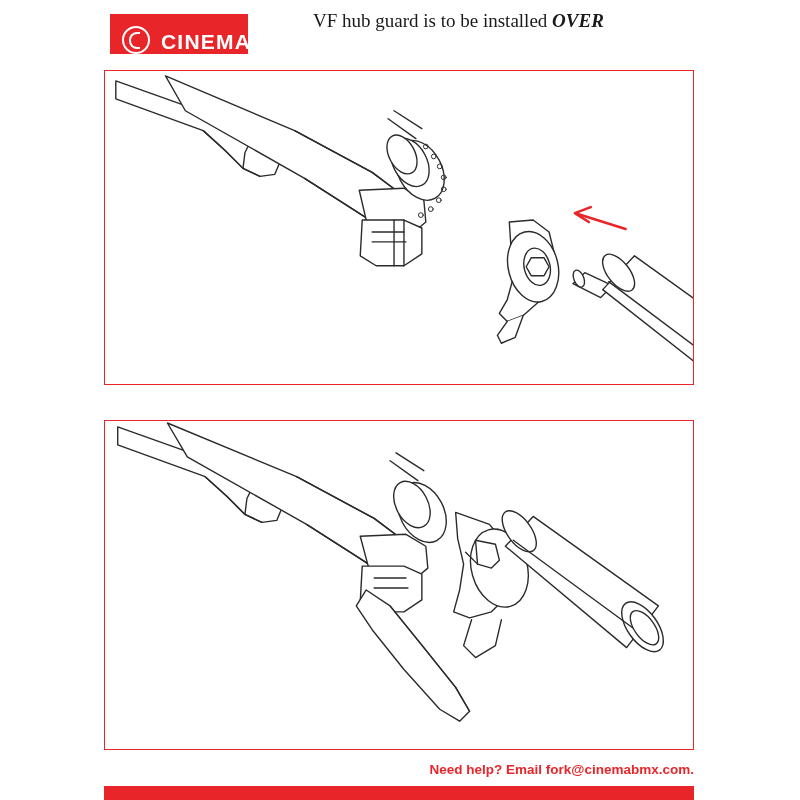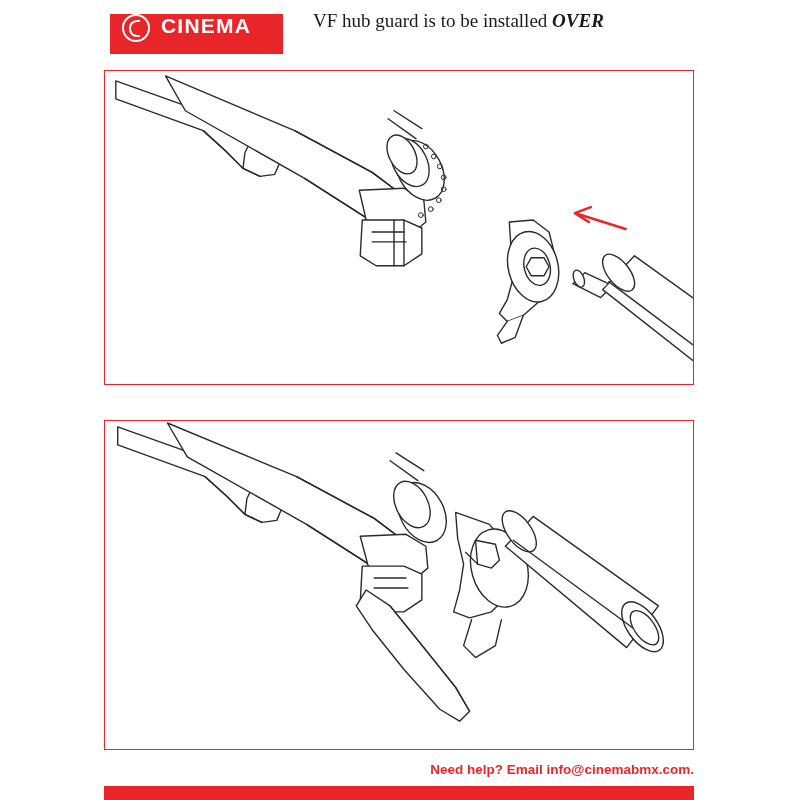--- a/index.html
+++ b/index.html
@@ -26,25 +26,25 @@
   .header {
     position: absolute;
     left: 0; top: 0;
     width: 800px;
     height: 70px;
   }
   .logo {
     position: absolute;
     left: 110px;
     top: 14px;
-    width: 173px;
+    width: 138px;
     height: 40px;
     background: #e8262a;
     display: flex;
-    align-items: flex-start;
+    align-items: flex-end;
     padding-left: 12px;
     box-sizing: border-box;
   }
   .logo-mark {
     width: 24px;
     height: 24px;
     border: 2px solid #ffffff;
     border-radius: 50%;
     position: relative;
     flex: 0 0 auto;
@@ -228,16 +228,16 @@
         <ellipse cx="540" cy="207" rx="15" ry="29" transform="rotate(-36 540 207)" fill="#fff"></ellipse>
         <ellipse cx="542" cy="208" rx="10" ry="20" transform="rotate(-36 542 208)" fill="#fff"></ellipse>
         <path d="M410 120 L530 208"></path>
 
         <path d="M262 170 L286 186 L320 228 L352 268 L366 292 L356 302 L336 290 L300 250 L268 210 L252 186 Z" fill="#fff"></path>
         <path d="M286 186 L320 228 L352 268 L366 292"></path>
       </g>
     </svg>
   </div>
 
-  <div class="footer-note">Need help? Email info@cinemabmx.com.</div>
+  <div class="footer-note">Need help? Email fork@cinemabmx.com.</div>
   <div class="footer-bar"></div>
 
 </div>
 
 </body></html>

